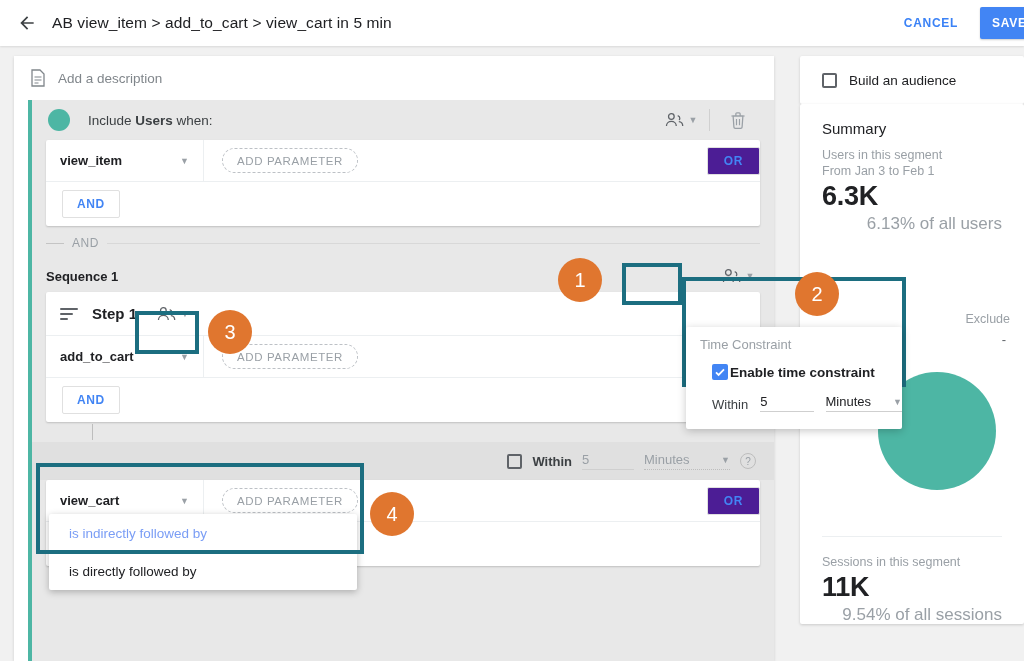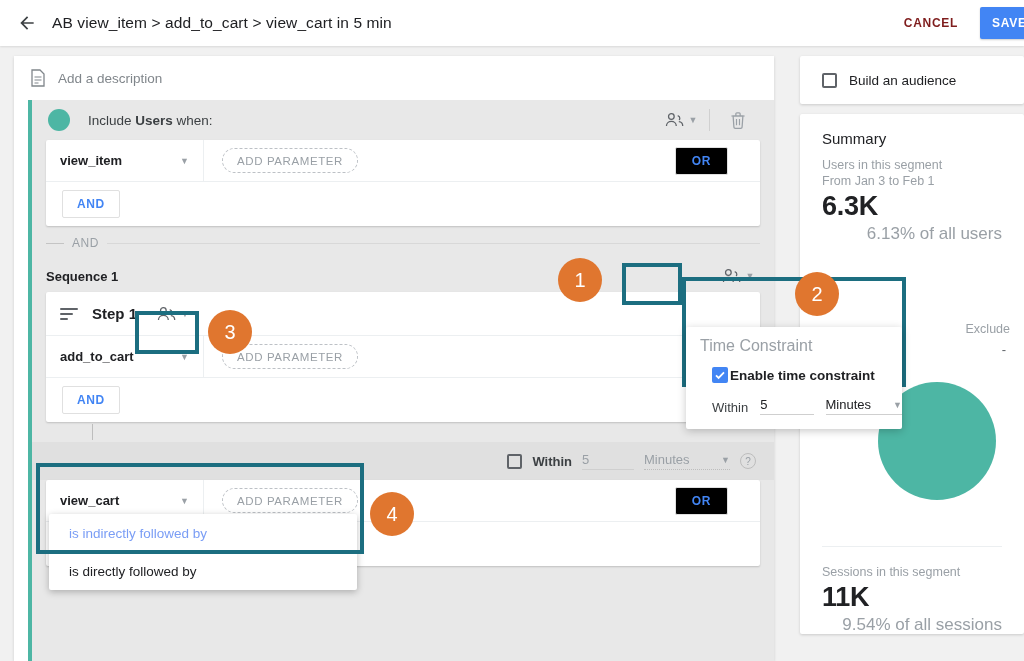--- a/index.html
+++ b/index.html
@@ -24,21 +24,21 @@
   .back-arrow{
     width:38px; height:46px; display:flex; align-items:center; justify-content:center;
     color:#3c4043; font-size:20px; line-height:1; margin-left:8px; cursor:pointer;
   }
   .topbar-title{
     font-size:15.5px; color:#202124; margin-left:6px; letter-spacing:.1px;
     white-space:nowrap;
   }
   .topbar-right{ margin-left:auto; display:flex; align-items:center; height:100%; }
   .cancel-btn{
-    font-size:12px; font-weight:700; color:#7f1d1d; letter-spacing:.7px;
+    font-size:12px; font-weight:700; color:#3b82f6; letter-spacing:.7px;
     padding:8px 14px; cursor:pointer; background:none; border:none;
     font-family:inherit;
   }
   .save-btn{
     background:#4285f4; color:#fff; font-size:12px; font-weight:700;
     letter-spacing:.7px; border:none; height:32px; width:62px;
     margin-right:-18px; margin-left:8px; cursor:pointer;
     border-radius:2px; font-family:inherit;
     box-shadow:0 1px 2px rgba(0,0,0,.2);
     text-align:left; padding-left:12px;
@@ -104,21 +104,21 @@
   .cell-param{ flex:1; display:flex; align-items:center; padding-left:18px; height:100%; }
   .add-param{
     border:1px dashed #bdc1c6; border-radius:13px; height:25px;
     display:inline-flex; align-items:center; padding:0 14px;
     color:#9aa0a6; font-size:11.5px; letter-spacing:.6px; cursor:pointer;
     background:#fff;
   }
   .or-btn{
     border:1px solid #e0e0e0; border-radius:2px; color:#4285f4;
     font-size:12px; font-weight:700; letter-spacing:.6px;
-    padding:6px 16px; margin-right:32px; cursor:pointer; background:#000000;
+    padding:6px 16px; margin-right:0; cursor:pointer; background:#4c1d95;
   }
   .and-row{ height:44px; display:flex; align-items:center; padding-left:16px; }
   .and-btn{
     border:1px solid #e0e0e0; border-radius:2px; color:#4285f4;
     font-size:12px; font-weight:700; letter-spacing:.6px;
     padding:6px 14px; cursor:pointer; background:#fff;
   }
 
   
   .and-sep{ display:flex; align-items:center; height:34px; padding:0 14px; gap:8px; }
@@ -186,21 +186,20 @@
   }
   .menu-item.sel{ color:#7a9df5; }
   .menu-item.norm{ color:#202124; }
 
   
   .rail{
     position:absolute; left:800px; top:10px; width:224px; bottom:0;
   }
   .rail-card{
     background:#fff; box-shadow:0 1px 3px rgba(0,0,0,.16); border-radius:2px;
-    margin-bottom:10px;
   }
   .audience-card{ height:48px; display:flex; align-items:center; padding-left:22px; gap:12px; }
   .audience-lbl{ font-size:13.5px; color:#202124; }
   .summary-card{ position:relative; padding:16px 0 14px 0; overflow:hidden; height:520px; }
   .summary-title{ font-size:15px; color:#202124; padding:0 22px; margin-bottom:10px;}
   .sum-sub{ font-size:12.5px; color:#9aa0a6; padding:0 22px; line-height:16px; }
   .sum-big{ font-size:27px; font-weight:700; color:#202124; padding:2px 22px 2px 22px; letter-spacing:-.3px;}
   .sum-pct{ font-size:17px; color:#9aa0a6; padding:0 22px;text-align:right; }
   .exclude-lbl{
     position:absolute; right:14px; top:208px; font-size:12.5px; color:#9aa0a6;
@@ -222,21 +221,21 @@
     background:#e0762f; color:#fff; font-size:20px;
     display:flex; align-items:center; justify-content:center; z-index:45;
   }
 
   
   .tc-pop{
     position:absolute; left:686px; top:281px; width:216px; height:102px;
     background:#fff; box-shadow:0 2px 8px rgba(0,0,0,.22); z-index:41;
     border-radius:2px;
   }
-  .tc-title{ font-size:16px; color:#9aa0a6; padding:10px 8px 0 14px; }
+  .tc-title{ font-size:13px; color:#9aa0a6; padding:10px 8px 0 14px; }
   .tc-check-row{ display:flex; align-items:center; gap:2px; padding:12px 0 0 26px; }
   .chk-on{
     width:16px; height:16px; border-radius:2px; background:#4285f4;
     display:flex; align-items:center; justify-content:center; flex:none;
   }
   .chk-on svg{ display:block; }
   .tc-check-lbl{ font-size:13.5px; color:#202124; font-weight:700; }
   .tc-row2{ display:flex; align-items:flex-end; gap:12px; padding:14px 0 0 26px; }
   .tc-within{ font-size:13px; color:#3c4043; }
   .tc-num{ width:60px; border-bottom:1px solid #cfcfcf; font-size:13px; color:#202124; padding-bottom:2px; }

